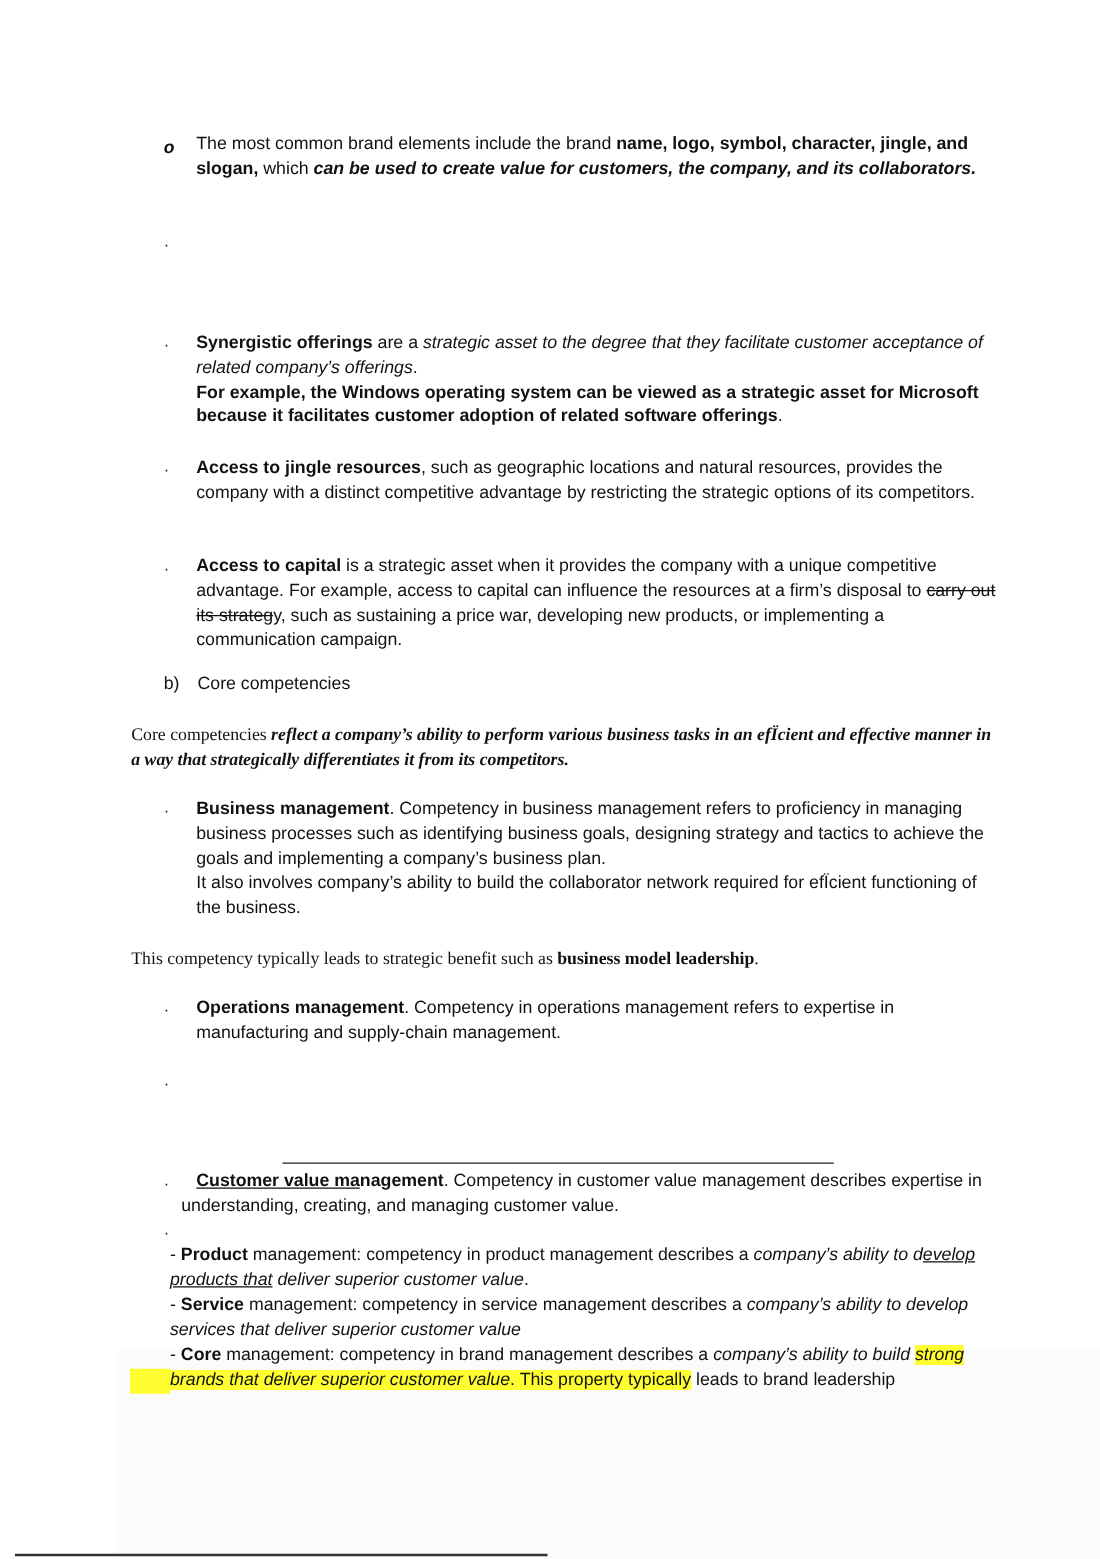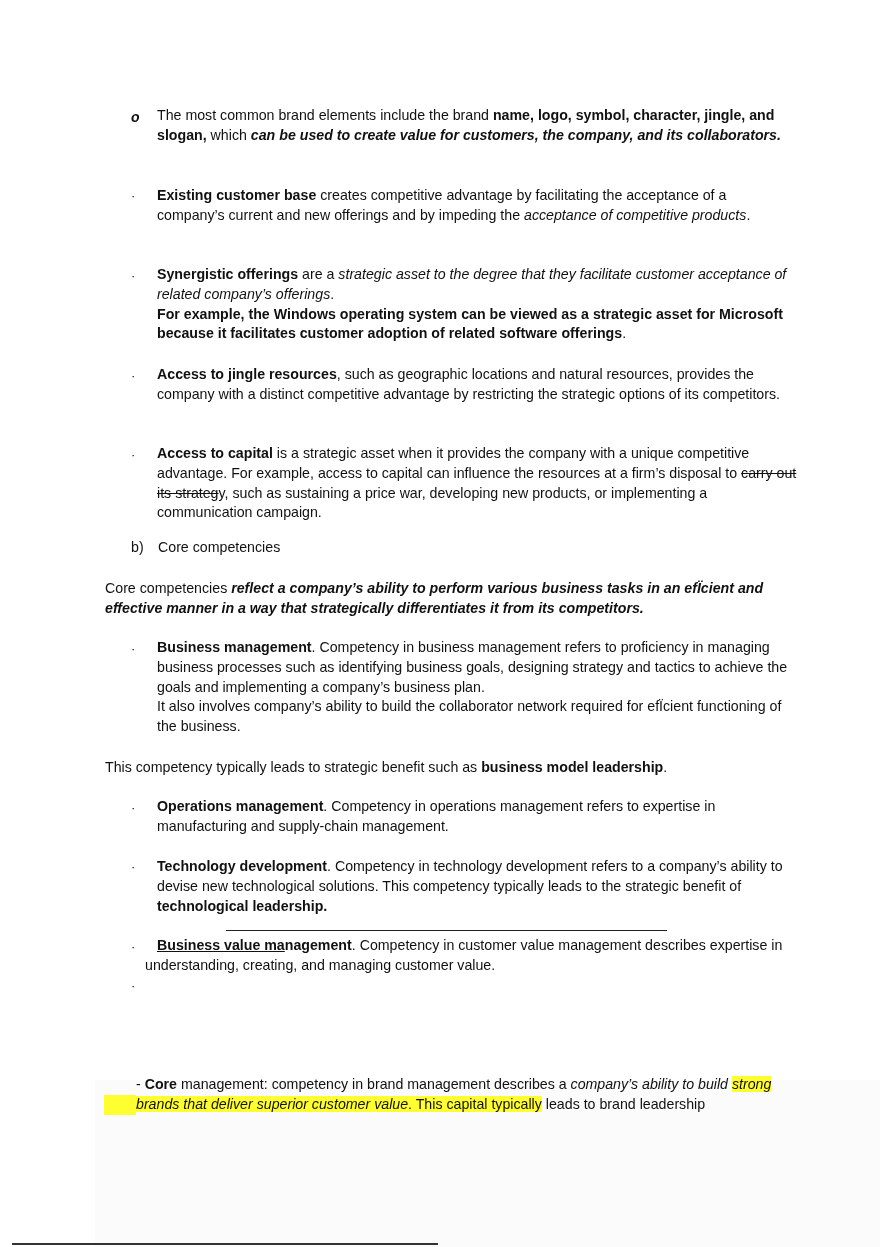--- a/index.html
+++ b/index.html
@@ -4,21 +4,21 @@
 <style>
   html, body { margin: 0; padding: 0; }
   body {
     width: 880px; height: 1247px; background: #ffffff; position: relative; overflow: hidden;
     font-family: "Liberation Sans", sans-serif; color: #111;
   }
   .lower-bg { position: absolute; left: 95px; top: 1080px; width: 785px; height: 167px; background: #fbfbfc; }
   .page { position: absolute; left: 0; top: 0; width: 880px; height: 1247px; font-size: 14.2px; line-height: 19.8px; }
   .blk { position: absolute; }
   .ind { left: 157px; width: 640px; }
-  .full { left: 105px; width: 690px; }
+  .full { left: 105px; width: 690px; font-family: Liberation Serif, serif; }
   .bullet { position: absolute; left: 131px; font-size: 13px; }
   .obullet { position: absolute; left: 131px; font-weight: bold; font-style: italic; font-size: 14px; }
   b { font-weight: bold; }
   i { font-style: italic; text-align: right; }
   .strike { text-decoration: line-through; }
   .ul { text-decoration: underline; }
   .hl { background: #fefe30; }
   .hrule { position: absolute; left: 226px; top: 930px; width: 441px; height: 1px; background: #222; }
   .footrule { position: absolute; left: 12px; top: 1243px; width: 426px; height: 2px; background: #333; }
   .sub { left: 136px; width: 650px; }
@@ -29,23 +29,20 @@
 <div class="lower-bg"></div>
 
 <div class="page">
 
   <span class="obullet" style="top:108px">o</span>
   <div class="blk ind" style="top:106px">
     <span>The most common brand elements include the brand </span><b>name, logo, symbol, character, jingle, and slogan,</b><span> which </span><b><i>can be used to create value for customers, the company, and its collaborators.</i></b>
   </div>
 
   <span class="bullet" style="top:186px">·</span>
-  <div class="blk ind" style="top:186px">
-    <b>Existing customer base</b><span> creates competitive advantage by facilitating the acceptance of a company’s current and new offerings and by impeding the </span><i>acceptance of competitive products</i><span>.</span>
-  </div>
 
   <span class="bullet" style="top:266px">·</span>
   <div class="blk ind" style="top:265px">
     <b>Synergistic offerings</b><span> are a </span><i>strategic asset to the degree that they facilitate customer acceptance of related company’s offerings</i><span>.</span><br>
     <b>For example, the Windows operating system can be viewed as a strategic asset for Microsoft because it facilitates customer adoption of related software offerings</b><span>.</span>
   </div>
 
   <span class="bullet" style="top:366px">·</span>
   <div class="blk ind" style="top:365px">
     <b>Access to jingle resources</b><span>, such as geographic locations and natural resources, provides the company with a distinct competitive advantage by restricting the strategic options of its competitors.</span>
@@ -74,34 +71,37 @@
   <div class="blk full" style="top:758px">
     <span>This competency typically leads to strategic benefit such as </span><b>business model leadership</b><span>.</span>
   </div>
 
   <span class="bullet" style="top:798px">·</span>
   <div class="blk ind" style="top:797px">
     <b>Operations management</b><span>. Competency in operations management refers to expertise in manufacturing and supply-chain management.</span>
   </div>
 
   <span class="bullet" style="top:857px">·</span>
-  <div class="blk ind" style="top:857px">
-    <b>Technology development</b><span>. Competency in technology development refers to a company’s ability to devise new technological solutions. This competency typically leads to the strategic benefit of </span><b>technological leadership.</b>
-  </div>
 
   <div class="hrule"></div>
 
   <span class="bullet" style="top:937px">·</span>
   <div class="blk" style="top:936px; left:145px; width:650px; text-indent:0">
-    <b class="ul" style="padding-left:12px">Business value ma</b><b>nagement</b><span>. Competency in customer value management describes expertise in understanding, creating, and managing customer value.</span>
+    <b class="ul" style="padding-left:12px">Customer value ma</b><b>nagement</b><span>. Competency in customer value management describes expertise in understanding, creating, and managing customer value.</span>
   </div>
 
   <span class="bullet" style="top:976px">·</span>
 
+  <div class="blk sub" style="top:995px">
+    <span>- </span><b>Product</b><span> management: competency in product management describes a </span><i>company’s ability to d</i><i class="ul">evelop products that</i><i> deliver superior customer value</i><span>.</span>
+  </div>
 
+  <div class="blk sub" style="top:1035px">
+    <span>- </span><b>Service</b><span> management: competency in service management describes a </span><i>company’s ability to develop services that deliver superior customer value</i>
+  </div>
 
   <div class="blk" style="top:1095px; left:104px; width:32px; height:20px; background:#fefe30"></div>
   <div class="blk sub" style="top:1075px">
-    <span>- </span><b>Core</b><span> management: competency in brand management describes a </span><i>company’s ability to build </i><i class="hl">strong brands that deliver superior customer value</i><span class="hl">. This capital typically</span><span> leads to brand leadership</span>
+    <span>- </span><b>Core</b><span> management: competency in brand management describes a </span><i>company’s ability to build </i><i class="hl">strong brands that deliver superior customer value</i><span class="hl">. This property typically</span><span> leads to brand leadership</span>
   </div>
 
   <div class="footrule"></div>
 </div>
 
 </body></html>

